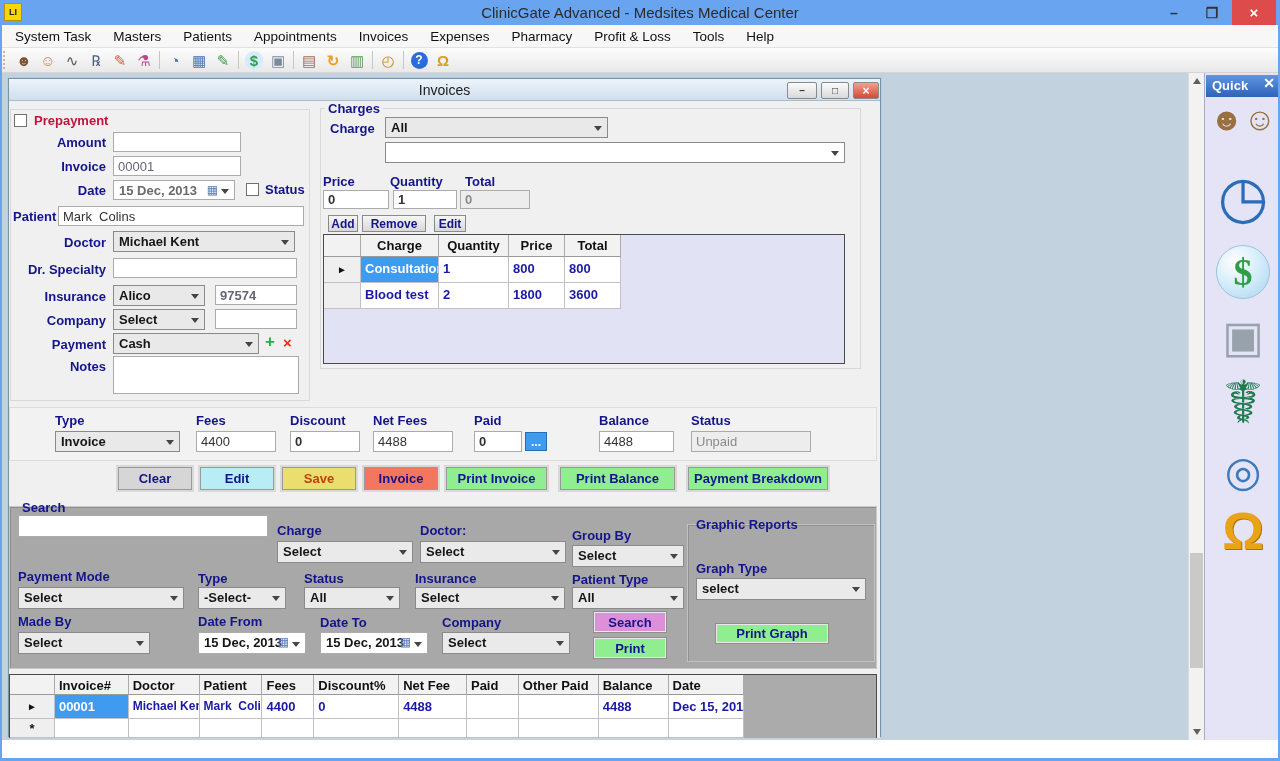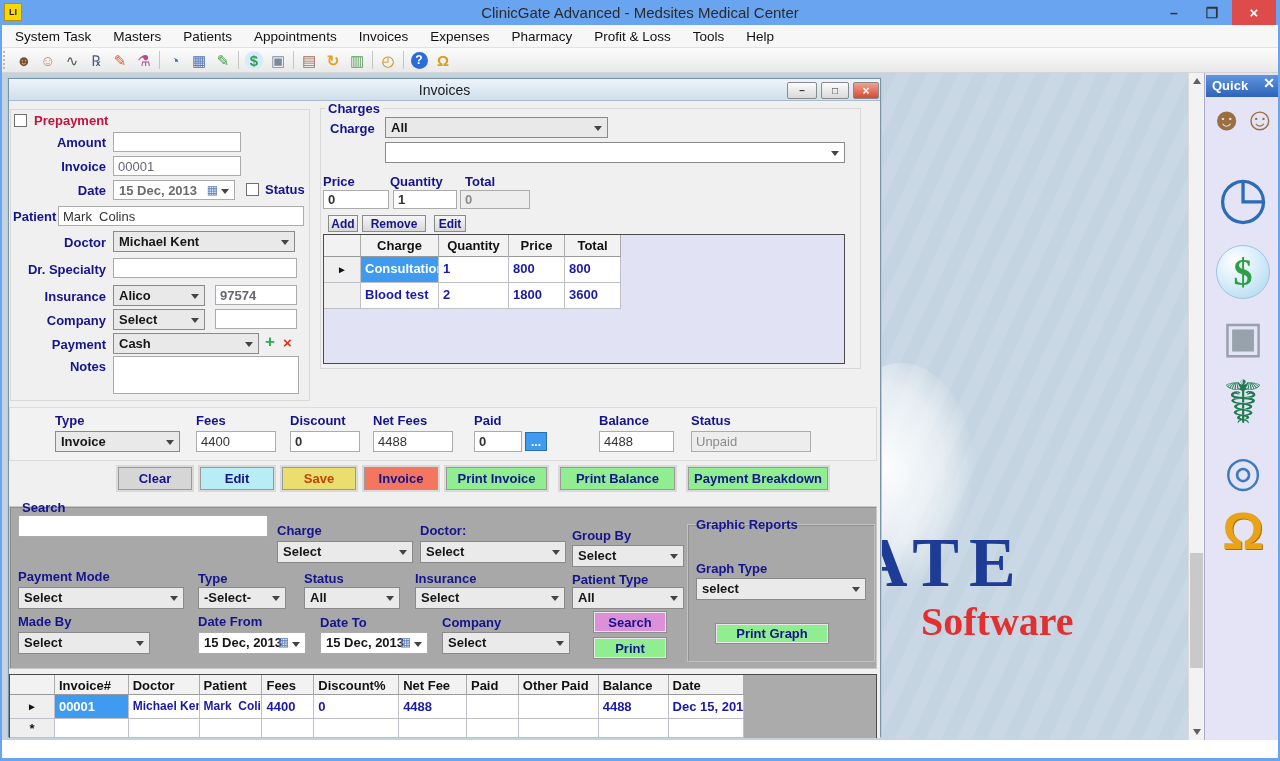--- a/index.html
+++ b/index.html
@@ -158,25 +158,20 @@
     <span class="ticon" style="color:#c89020" data-bind="toolbar.icons.14.glyph">◴</span>
     <span class="tsep"></span>
     <span class="ticon">
         <span class="help-circle" data-bind="toolbar.icons.15.glyph">?</span>
       </span>
     <span class="ticon" style="color:#d8a018;font-weight:bold" data-bind="toolbar.icons.16.glyph">Ω</span>
   </div>
 
   <div class="mdi">
 
-    <div class="mdi-bg">
-      <div class="swoosh"></div>
-      <div class="wm1" data-bind="watermark.line1">ATE</div>
-      <div class="wm2" data-bind="watermark.line2">Software</div>
-    </div>
 
     <div class="vscroll">
       <span class="varrow" style="top:0">
           <span class="tri-up"></span>
         </span>
       <span class="vthumb"></span>
       <span class="varrow" style="top:651px">
           <span class="tri-dn"></span>
         </span>
     </div>

